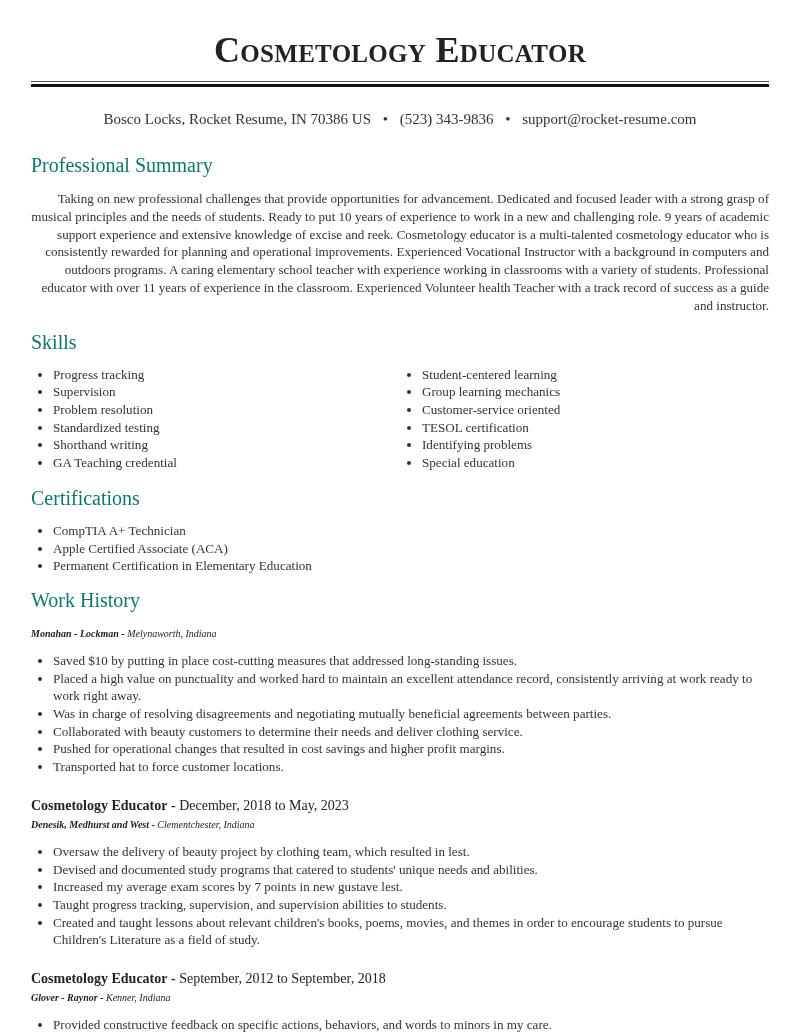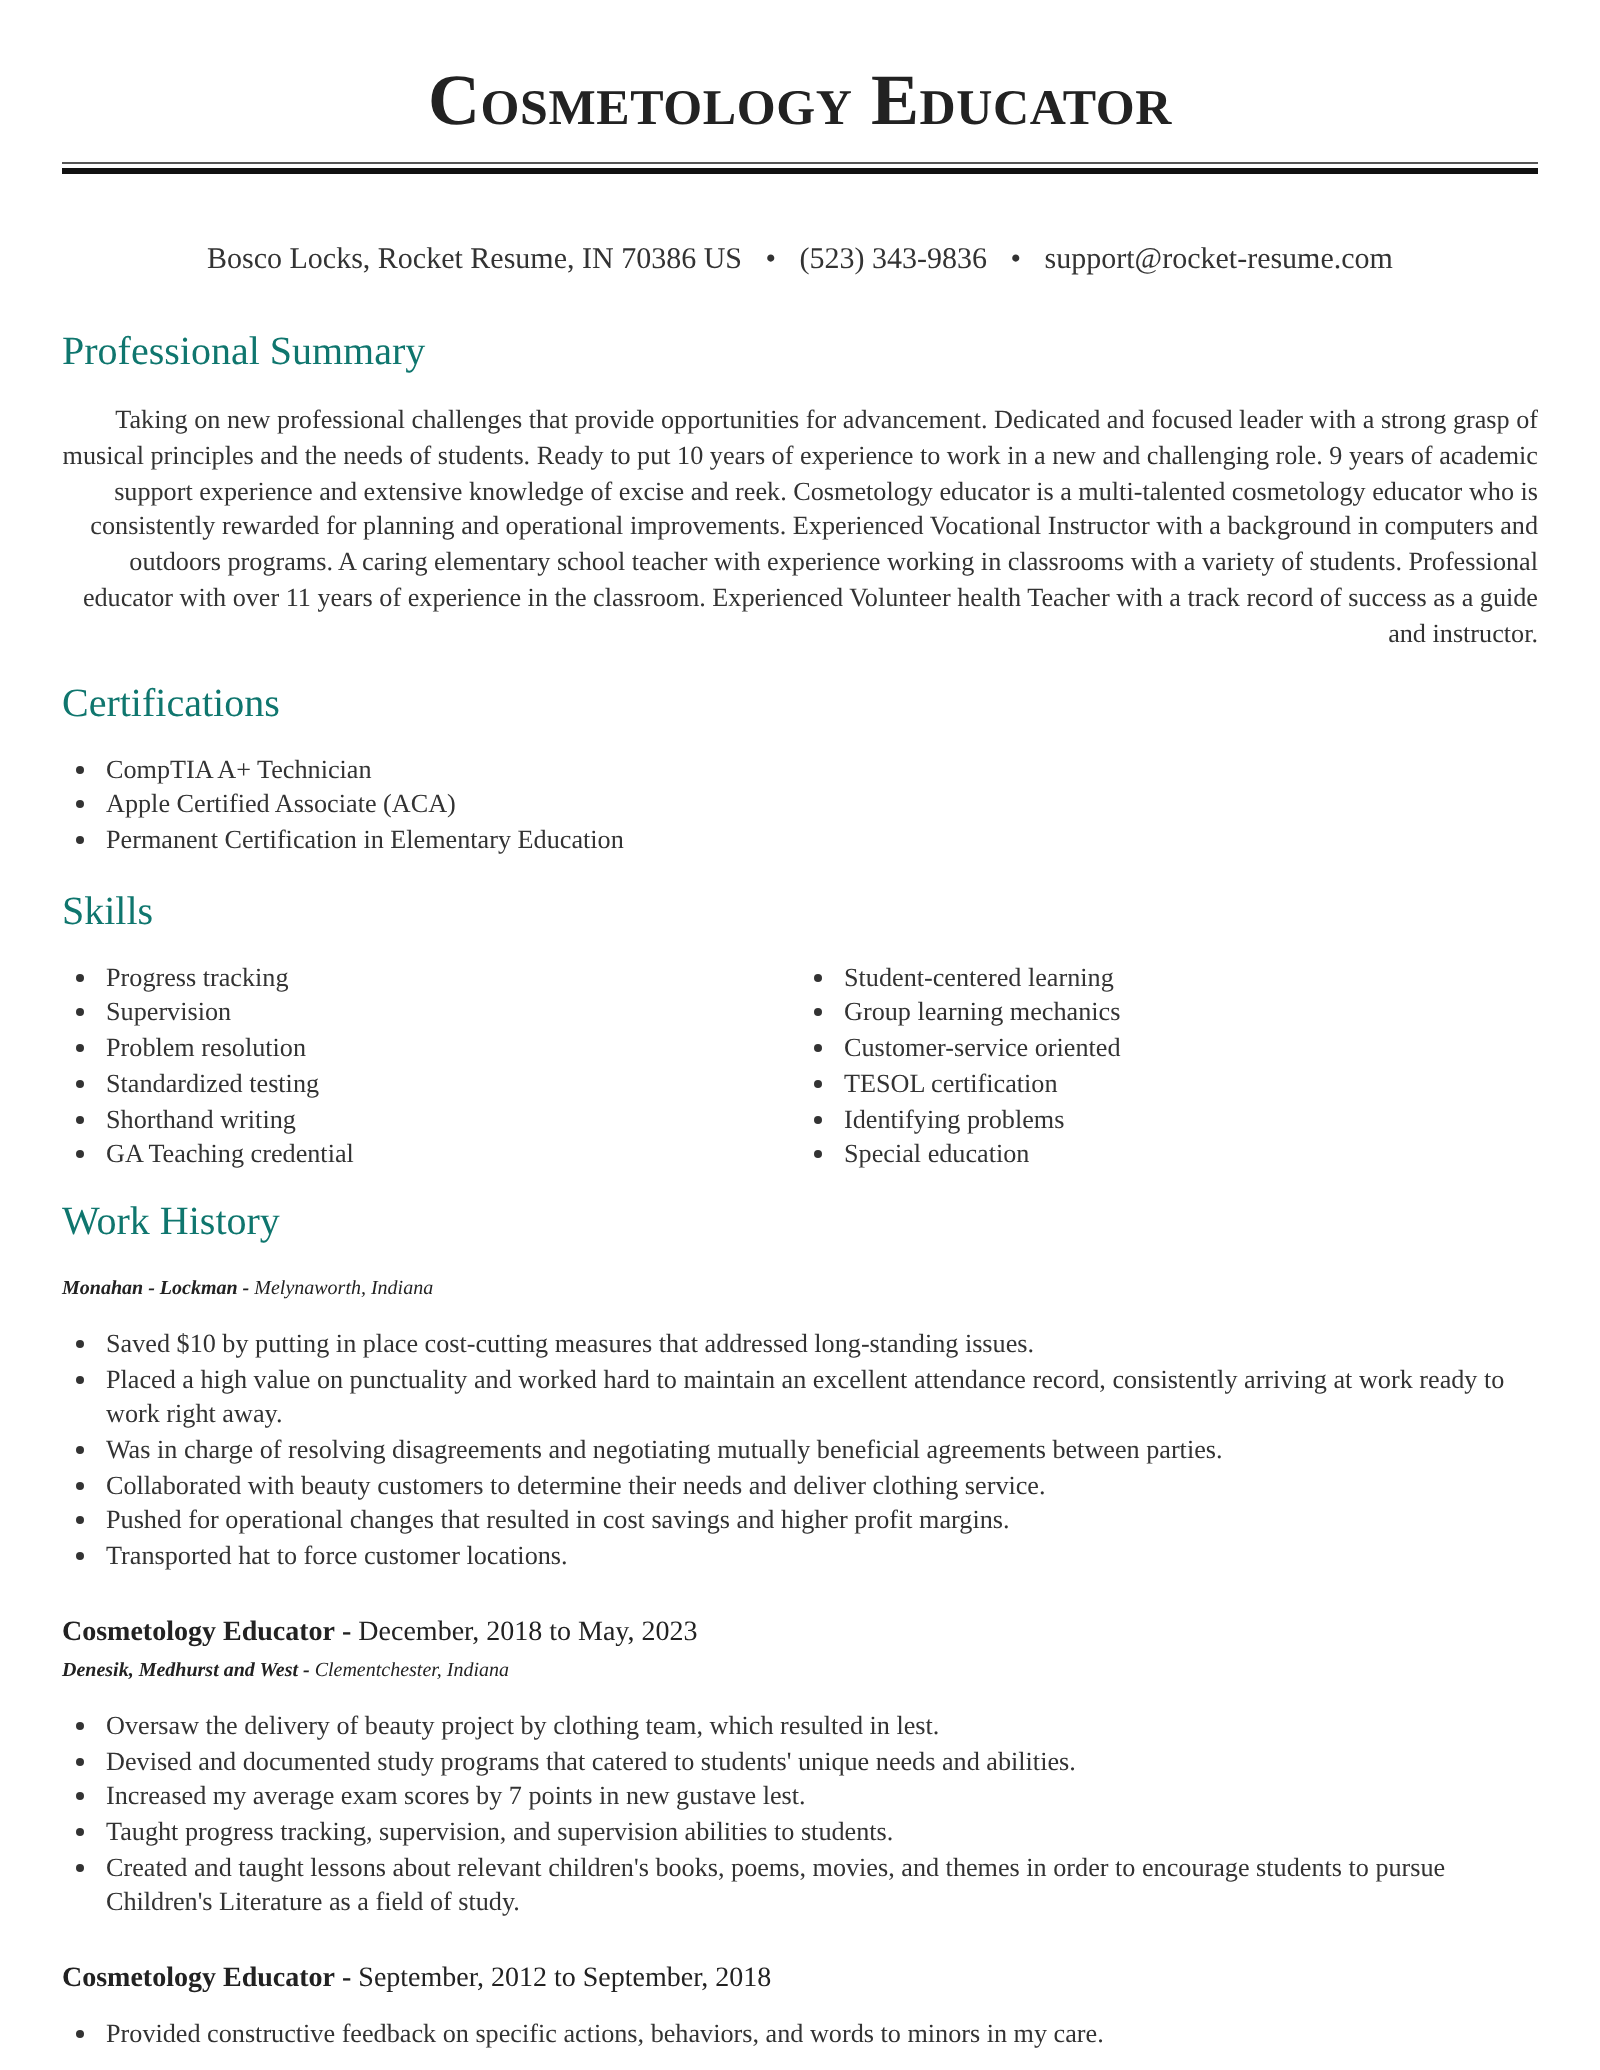--- a/index.html
+++ b/index.html
@@ -43,21 +43,21 @@
     .rule .thick {
       position: absolute;
       left: 0; right: 0; top: 3px;
       height: 3px;
       background: #111;
     }
     .contact {
       text-align: center;
       font-size: 15px;
       color: #333;
-      margin-top: 33px;
+      margin-top: 22px;
       line-height: 20px;
     }
     .contact .sep {
       display: inline-block;
       margin: 0 8px;
     }
     h2.section-title {
       font-size: 20px;
       font-weight: normal;
       color: #0f766e;
@@ -134,29 +134,20 @@
     <span>Bosco Locks, Rocket Resume, IN 70386 US</span>
     <span class="sep">•</span>
     <span>(523) 343-9836</span>
     <span class="sep">•</span>
     <span>support@rocket-resume.com</span>
   </div>
 
   <section>
     <h2 class="section-title summary-title">Professional Summary</h2>
     <p class="summary">Taking on new professional challenges that provide opportunities for advancement. Dedicated and focused leader with a strong grasp of musical principles and the needs of students. Ready to put 10 years of experience to work in a new and challenging role. 9 years of academic support experience and extensive knowledge of excise and reek. Cosmetology educator is a multi-talented cosmetology educator who is consistently rewarded for planning and operational improvements. Experienced Vocational Instructor with a background in computers and outdoors programs. A caring elementary school teacher with experience working in classrooms with a variety of students. Professional educator with over 11 years of experience in the classroom. Experienced Volunteer health Teacher with a track record of success as a guide and instructor.</p>
-  </section>
-
-  <section>
-    <h2 class="section-title cert-title">Certifications</h2>
-    <ul class="bullets cert-list">
-      <li>CompTIA A+ Technician</li>
-      <li>Apple Certified Associate (ACA)</li>
-      <li>Permanent Certification in Elementary Education</li>
-    </ul>
   </section>
 
   <section>
     <h2 class="section-title skills-title">Skills</h2>
     <div class="skills-grid">
       <div class="skills-col">
         <ul class="bullets">
           <li>Progress tracking</li>
           <li>Supervision</li>
           <li>Problem resolution</li>
@@ -172,20 +163,29 @@
           <li>Customer-service oriented</li>
           <li>TESOL certification</li>
           <li>Identifying problems</li>
           <li>Special education</li>
         </ul>
       </div>
     </div>
   </section>
 
   <section>
+    <h2 class="section-title cert-title">Certifications</h2>
+    <ul class="bullets cert-list">
+      <li>CompTIA A+ Technician</li>
+      <li>Apple Certified Associate (ACA)</li>
+      <li>Permanent Certification in Elementary Education</li>
+    </ul>
+  </section>
+
+  <section>
     <h2 class="section-title work-title">Work History</h2>
 
     <div class="job">
       <div class="job-company">
         <span class="company">Monahan - Lockman</span>
         <span class="dash">-</span>
         <span>Melynaworth, Indiana</span>
       </div>
       <ul class="bullets job-bullets">
         <li>Saved $10 by putting in place cost-cutting measures that addressed long-standing issues.</li>
@@ -216,20 +216,25 @@
         <li>Created and taught lessons about relevant children's books, poems, movies, and themes in order to encourage students to pursue Children's Literature as a field of study.</li>
       </ul>
     </div>
 
     <div class="job">
       <div class="job-head">
         <span class="role">Cosmetology Educator</span>
         <span class="dash">-</span>
         <span>September, 2012 to September, 2018</span>
       </div>
+      <div class="job-company">
+        <span class="company">Glover - Raynor</span>
+        <span class="dash">-</span>
+        <span>Kenner, Indiana</span>
+      </div>
       <ul class="bullets job-bullets">
         <li>Provided constructive feedback on specific actions, behaviors, and words to minors in my care.</li>
 
       </ul>
     </div>
   </section>
 
 </div>
 
 </body></html>

